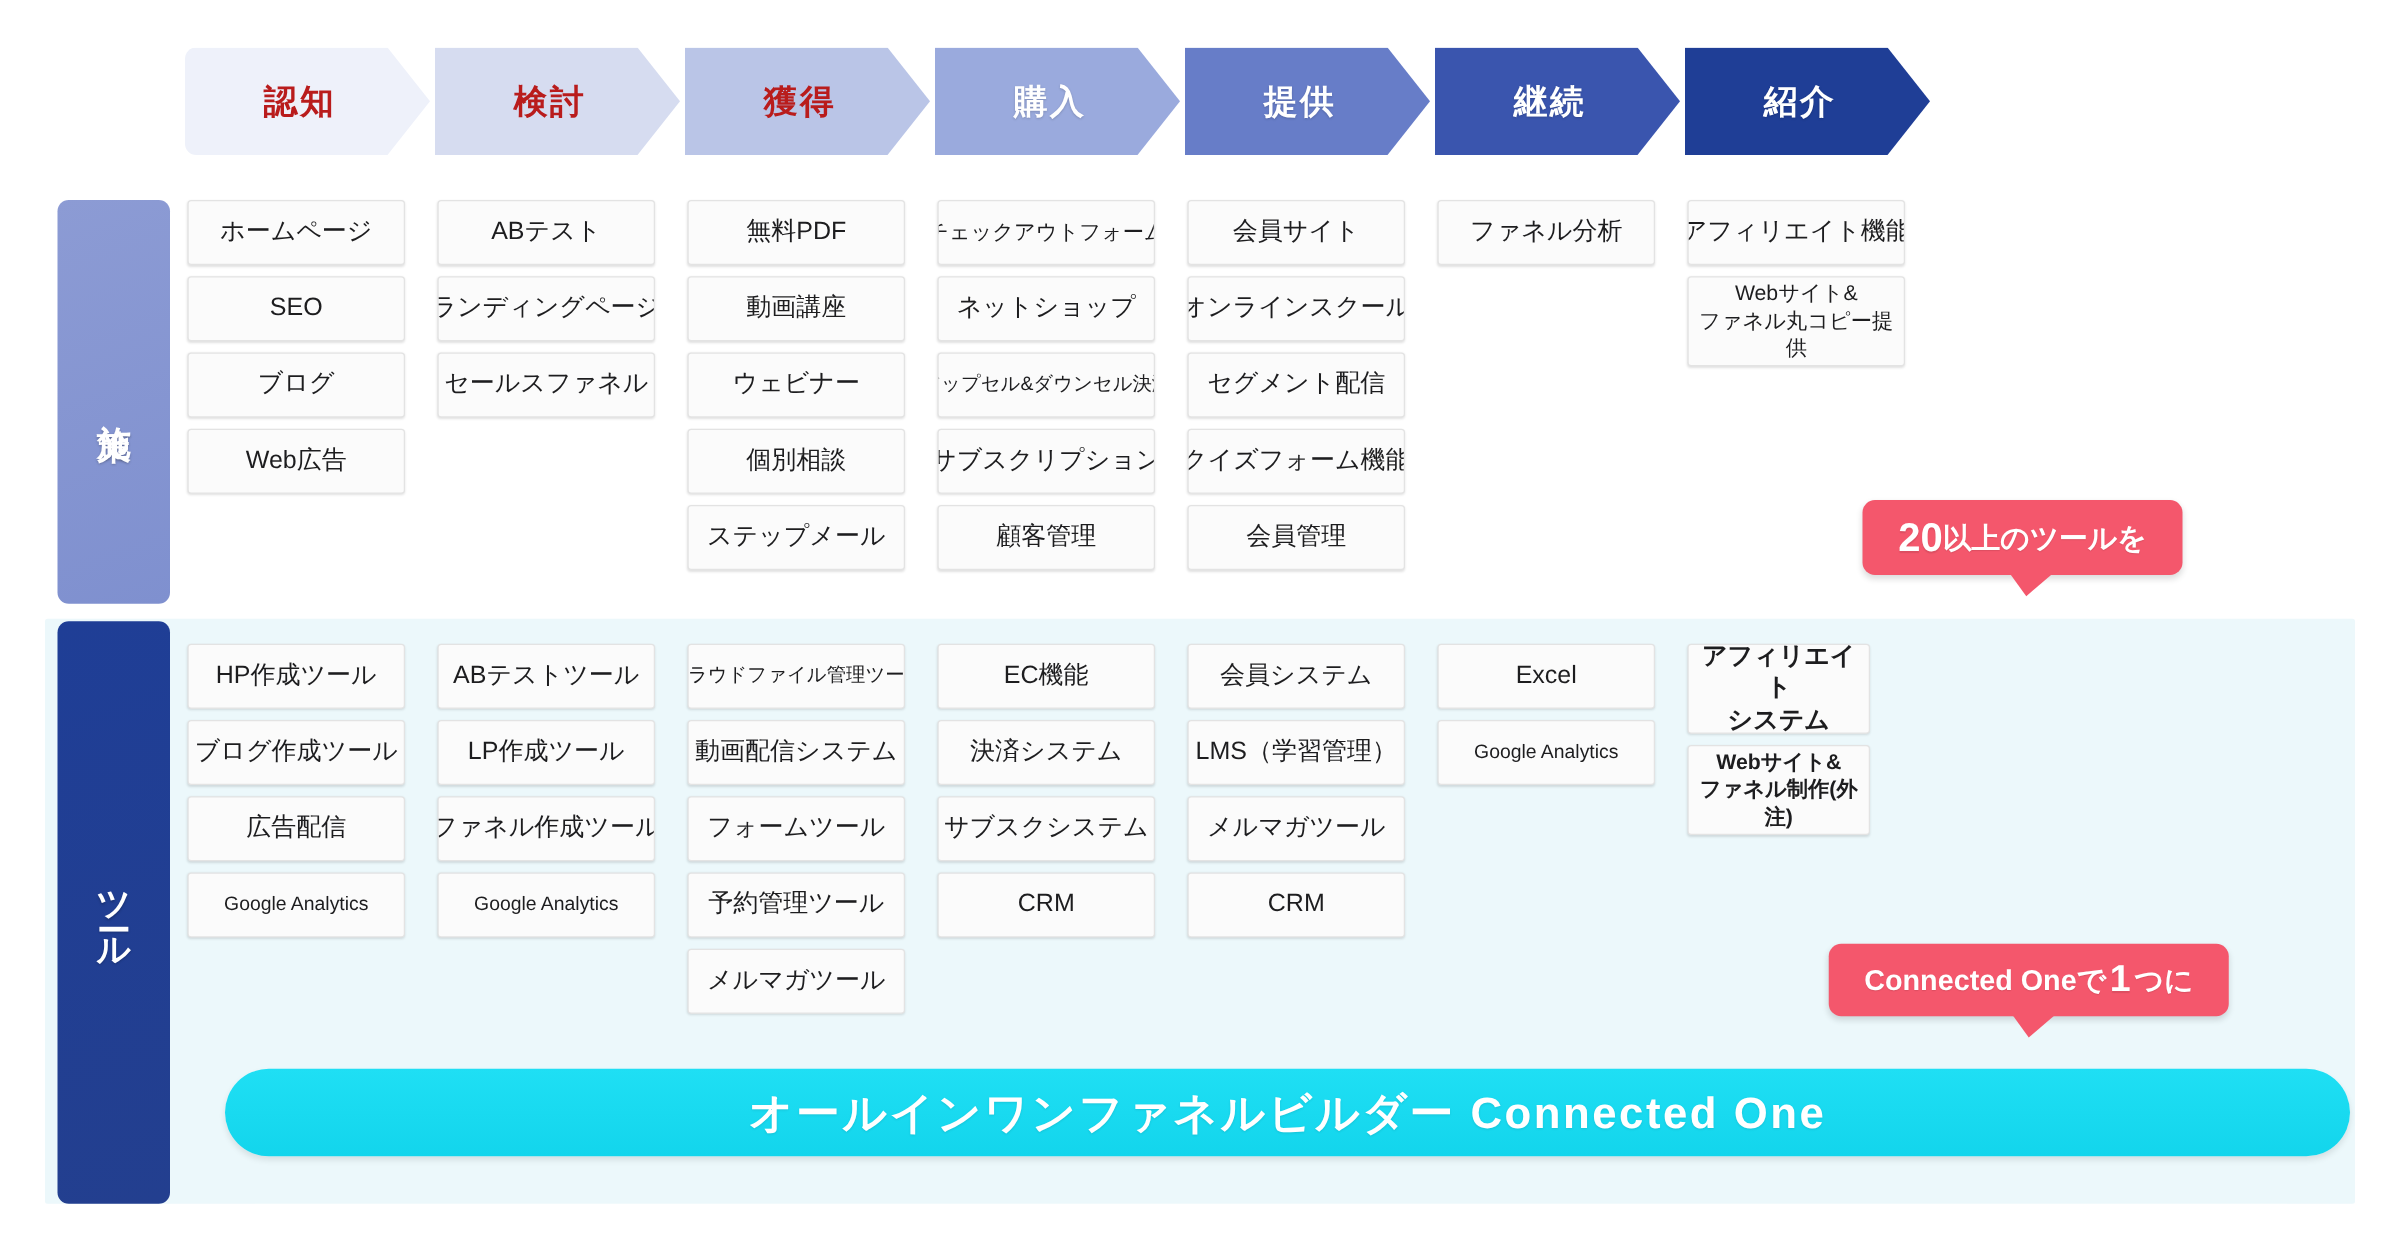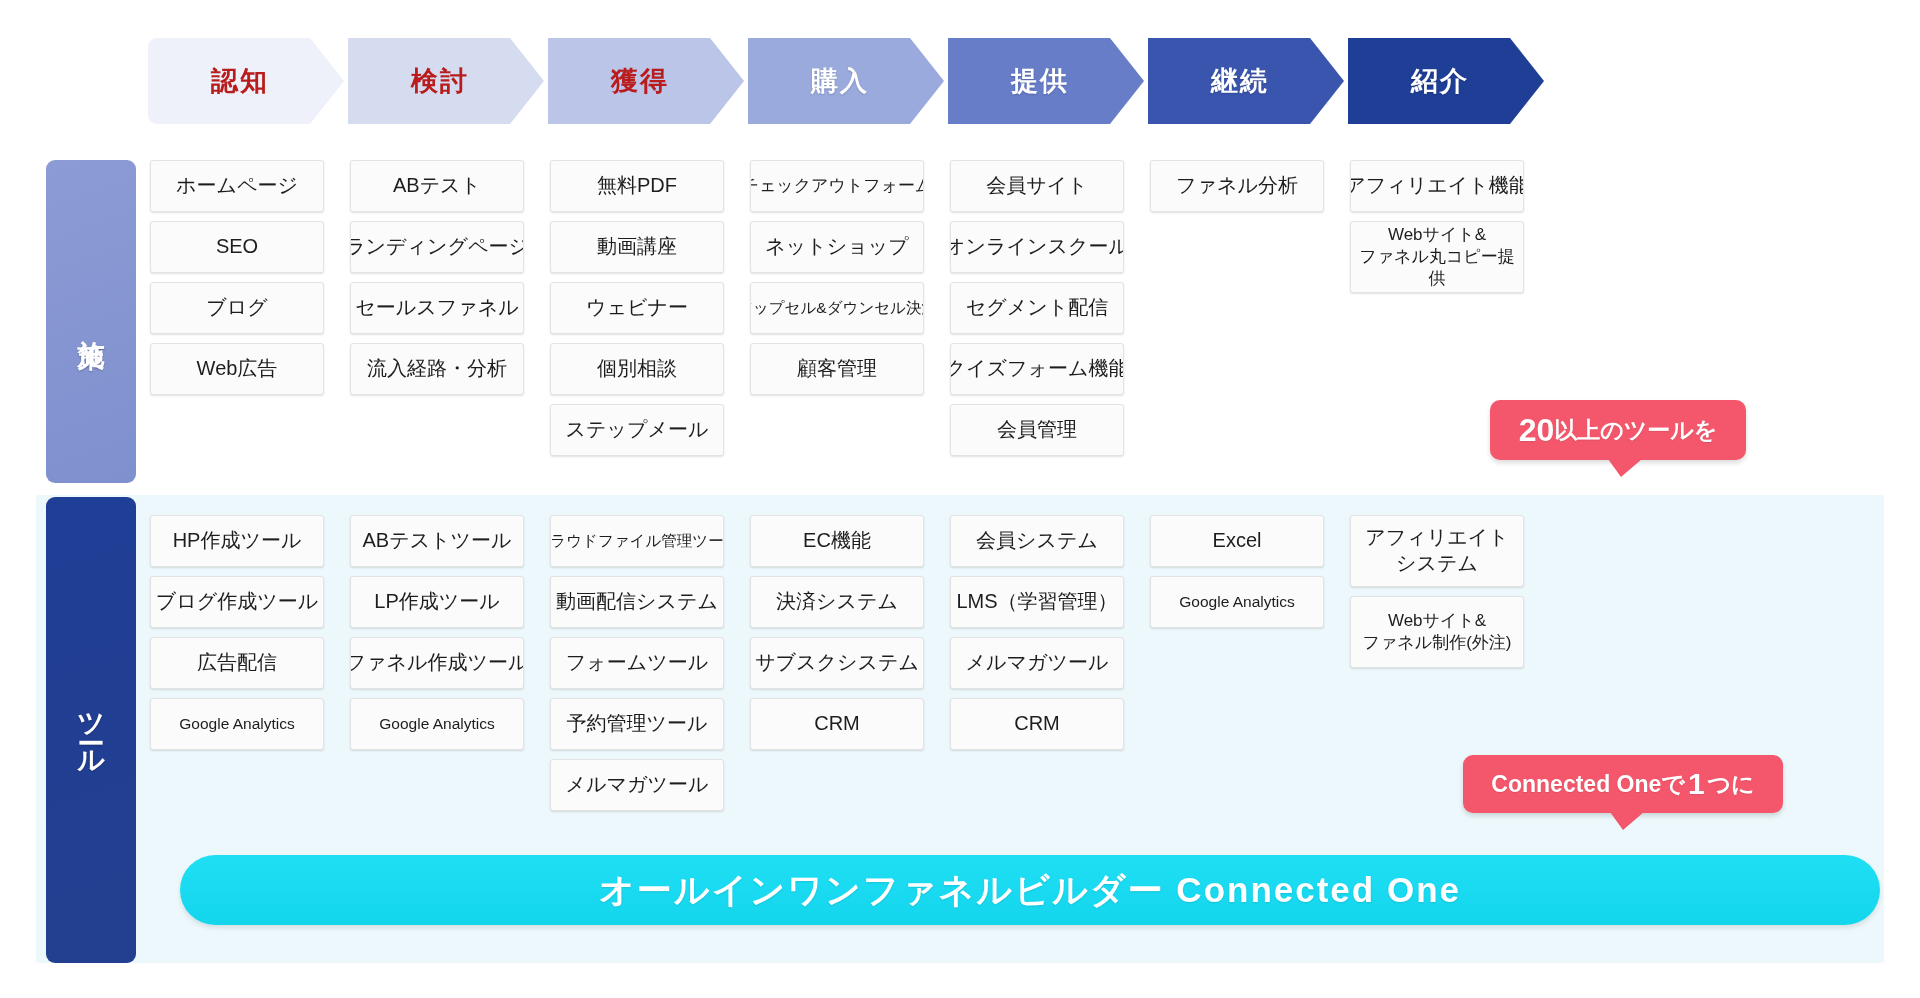--- a/index.html
+++ b/index.html
@@ -194,33 +194,33 @@
       <div class="col" style="left: 150px; top: 160px; width: 174px;">
         <div class="card">ホームページ</div>
         <div class="card">SEO</div>
         <div class="card">ブログ</div>
         <div class="card">Web広告</div>
       </div>
       <div class="col" style="left: 350px; top: 160px; width: 174px;">
         <div class="card">ABテスト</div>
         <div class="card">ランディングページ</div>
         <div class="card">セールスファネル</div>
-        <div class="card">流入経路・分析</div>
       </div>
       <div class="col" style="left: 550px; top: 160px; width: 174px;">
         <div class="card">無料PDF</div>
         <div class="card">動画講座</div>
         <div class="card">ウェビナー</div>
         <div class="card">個別相談</div>
         <div class="card">ステップメール</div>
       </div>
       <div class="col" style="left: 750px; top: 160px; width: 174px;">
         <div class="card small">チェックアウトフォーム</div>
         <div class="card">ネットショップ</div>
         <div class="card xsmall">アップセル&amp;ダウンセル決済</div>
+        <div class="card">サブスクリプション</div>
         <div class="card">顧客管理</div>
       </div>
       <div class="col" style="left: 950px; top: 160px; width: 174px;">
         <div class="card">会員サイト</div>
         <div class="card">オンラインスクール</div>
         <div class="card">セグメント配信</div>
         <div class="card">クイズフォーム機能</div>
         <div class="card">会員管理</div>
       </div>
       <div class="col" style="left: 1150px; top: 160px; width: 174px;">
@@ -260,21 +260,21 @@
       <div class="col" style="left: 950px; top: 515px; width: 174px;">
         <div class="card">会員システム</div>
         <div class="card">LMS（学習管理）</div>
         <div class="card">メルマガツール</div>
         <div class="card">CRM</div>
       </div>
       <div class="col" style="left: 1150px; top: 515px; width: 174px;">
         <div class="card">Excel</div>
         <div class="card xsmall">Google Analytics</div>
       </div>
-      <div class="col" style="left: 1350px; top: 515px; width: 174px;">
+      <div class="col" style="left: 1350px; top: 515px; width: 146px; font-weight: bold;">
         <div class="card two-line">アフィリエイト<br>システム</div>
         <div class="card two-line small">Webサイト&amp;<br>ファネル制作(外注)</div>
       </div>
     </div>
 
   <div class="bubble" id="bubble-tools">
     <span class="big">20</span>
     <span>以上のツールを</span>
   </div>
   <div class="bubble" id="bubble-connected">

